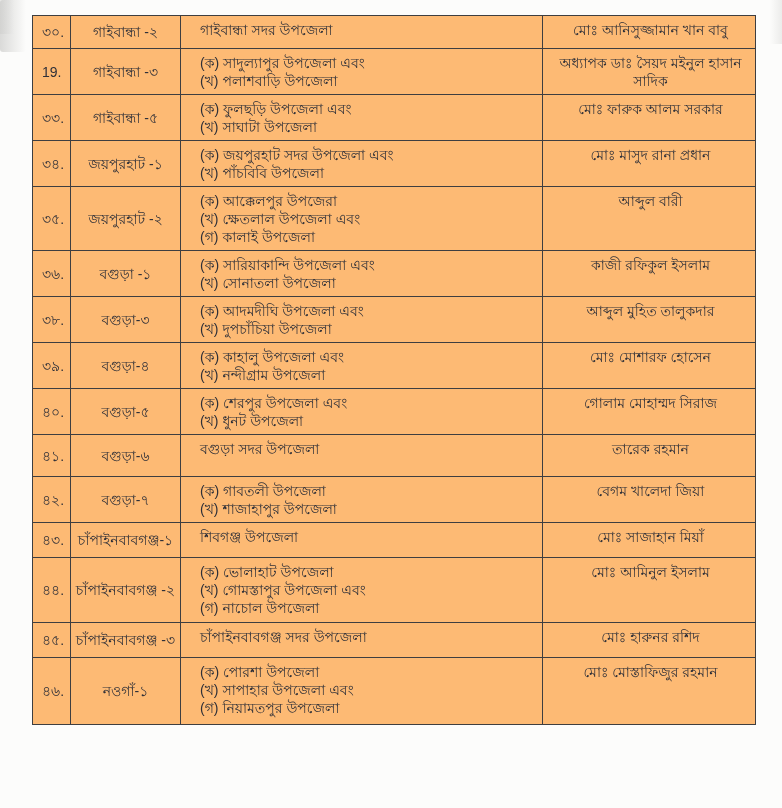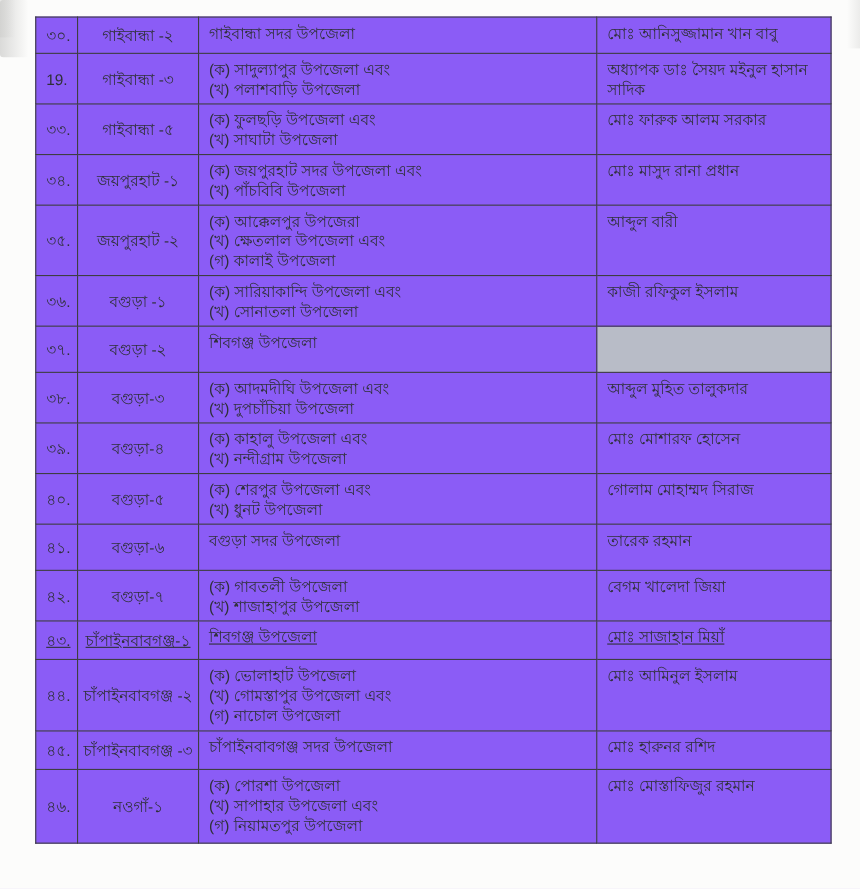--- a/index.html
+++ b/index.html
@@ -13,21 +13,21 @@
   .page {
     position: relative;
     width: 782px; height: 808px;
   }
   .scan-table {
     position: absolute;
     left: 32px; top: 15px;
     width: 723px;
     border-collapse: collapse;
     table-layout: fixed;
-    background: #8b5cf6;
+    background: #fdba74;
   }
   .scan-table td {
     border: 1px solid #3e3e40;
     font-size: 14px;
     line-height: 18px;
     padding: 4px 6px;
     overflow: hidden;
   }
   td.col-serial {
     vertical-align: middle;
@@ -36,26 +36,26 @@
   }
   td.col-constituency {
     vertical-align: middle;
     text-align: center;
     padding-left: 2px; padding-right: 2px;
   }
   td.col-areas {
     vertical-align: top;
     text-align: left;
     white-space: pre-line;
-    padding-left: 9px;
+    padding-left: 19px;
     padding-top: 5px;
   }
   td.col-candidate {
     vertical-align: top;
-    text-align: left;
+    text-align: center;
     padding-left: 9px;
     padding-top: 5px;
   }
   
   .smudge {
     position: absolute;
     pointer-events: none;
   }
   .smudge-a {
     left: 0; top: 494; width: 26px; height: 52px;
@@ -130,26 +130,20 @@
     </tr>
 
     <tr style="height: 42px;">
       <td class="col-serial">৩৬.</td>
       <td class="col-constituency">বগুড়া -১</td>
       <td class="col-areas">(ক) সারিয়াকান্দি উপজেলা এবং
 (খ) সোনাতলা উপজেলা</td>
       <td class="col-candidate">কাজী রফিকুল ইসলাম</td>
     </tr>
 
-    <tr style="height: 42px;">
-      <td class="col-serial">৩৭.</td>
-      <td class="col-constituency">বগুড়া -২</td>
-      <td class="col-areas">শিবগঞ্জ উপজেলা</td>
-      <td class="col-candidate" style="background: rgb(184, 188, 199);"></td>
-    </tr>
 
     <tr style="height: 45px;">
       <td class="col-serial">৩৮.</td>
       <td class="col-constituency">বগুড়া-৩</td>
       <td class="col-areas">(ক) আদমদীঘি উপজেলা এবং
 (খ) দুপচাঁচিয়া উপজেলা</td>
       <td class="col-candidate">আব্দুল মুহিত তালুকদার</td>
     </tr>
 
     <tr style="height: 41px; margin-left: 28px;">
@@ -176,21 +170,21 @@
     </tr>
 
     <tr style="height: 45px;">
       <td class="col-serial">৪২.</td>
       <td class="col-constituency">বগুড়া-৭</td>
       <td class="col-areas">(ক) গাবতলী উপজেলা
 (খ) শাজাহাপুর উপজেলা</td>
       <td class="col-candidate">বেগম খালেদা জিয়া</td>
     </tr>
 
-    <tr style="height: 35px; text-decoration: underline;">
+    <tr style="height: 35px;">
       <td class="col-serial">৪৩.</td>
       <td class="col-constituency">চাঁপাইনবাবগঞ্জ-১</td>
       <td class="col-areas">শিবগঞ্জ উপজেলা</td>
       <td class="col-candidate">মোঃ সাজাহান মিয়াঁ</td>
     </tr>
 
     <tr style="height: 65px;">
       <td class="col-serial">৪৪.</td>
       <td class="col-constituency">চাঁপাইনবাবগঞ্জ -২</td>
       <td class="col-areas">(ক) ভোলাহাট উপজেলা

